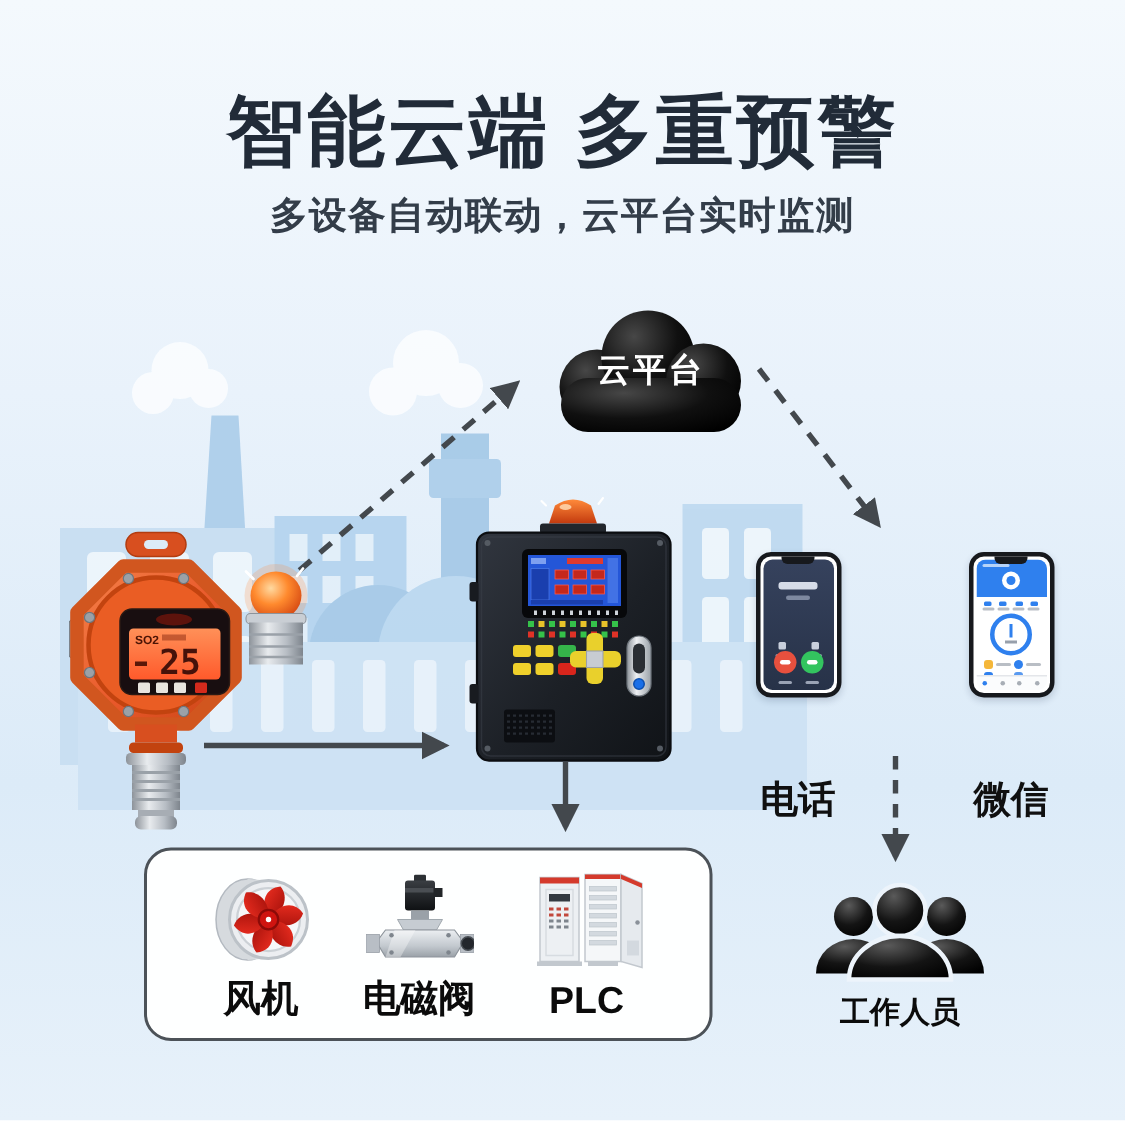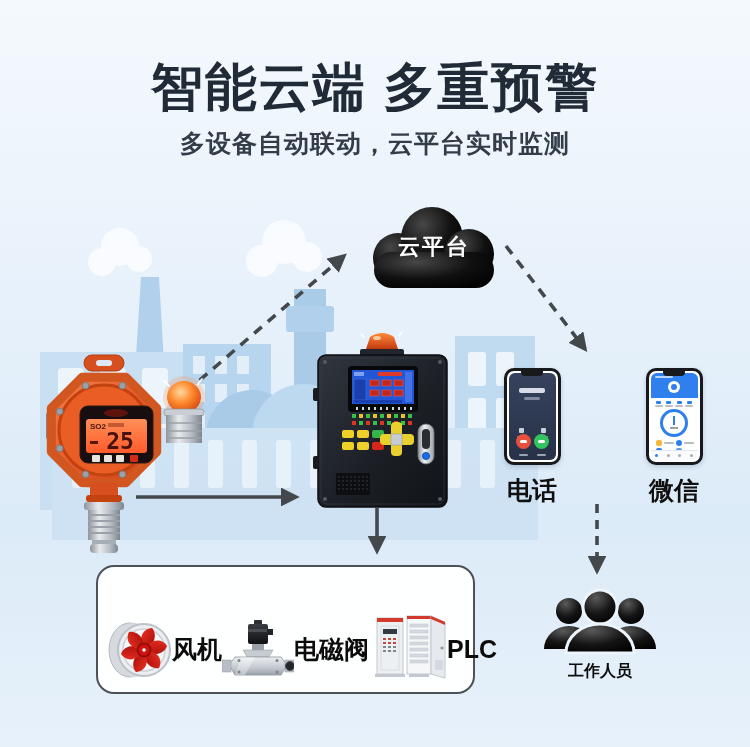--- a/index.html
+++ b/index.html
@@ -17,21 +17,21 @@
   .cloud{position:absolute;left:366px;top:200px;width:136px;height:92px;z-index:3;}
   .cloud-label{position:absolute;left:0;top:32px;width:100%;text-align:center;
     color:#ffffff;font-size:22px;font-weight:700;letter-spacing:2px;}
   
   .bg-svg{position:absolute;left:0;top:0;z-index:0;}
   .arrows-svg{position:absolute;left:0;top:0;z-index:2;pointer-events:none;}
   .device{z-index:3;}
   
   .channels{position:absolute;left:500px;top:368px;width:206px;display:flex;
     justify-content:space-between;z-index:3;}
-  .channel{width:64px;display:flex;flex-direction:column;align-items:center;}
+  .channel{width:64px;display:flex;flex-direction:column;align-items:center;gap:42px;}
   .phone{position:relative;width:57px;height:97px;border:3px solid #17191d;border-radius:10px;
     background:#fff;box-shadow:0 2px 5px rgba(20,40,70,.18);box-sizing:border-box;}
   .notch{position:absolute;top:0;left:50%;transform:translateX(-50%);width:22px;height:5px;
     background:#17191d;border-radius:0 0 4px 4px;z-index:5;}
   .screen{position:absolute;left:2px;top:2px;right:2px;bottom:2px;border-radius:6px;overflow:hidden;}
   .channel-label{margin-top:9px;font-size:25px;font-weight:700;color:#101010;white-space:nowrap;}
   
   .scr-call{background:linear-gradient(180deg,#36425d 0%,#273248 100%);}
   .c-name{position:absolute;top:15px;left:50%;transform:translateX(-50%);width:26px;height:5px;
     background:#d6dce8;border-radius:2px;}
@@ -80,27 +80,27 @@
   .w-tile i{display:block;width:6px;height:6px;border-radius:2px;}
   .w-tile b{display:block;width:10px;height:2px;background:#b9bec5;border-radius:1px;}
   .w-nav{position:absolute;bottom:0;left:0;right:0;height:9px;border-top:1px solid #e4e6ea;
     display:flex;justify-content:space-around;align-items:center;background:#fbfcfd;}
   .w-nav i{display:block;width:3px;height:3px;border-radius:50%;background:#a8aeb6;}
   .w-nav i:first-child{background:#2f80ee;}
   
   .actuators{position:absolute;left:96px;top:565px;width:379px;height:129px;z-index:3;
     background:rgba(255,255,255,.96);border:2px solid #4c5258;border-radius:18px;box-sizing:border-box;
     display:flex;justify-content:space-evenly;align-items:flex-end;padding:10px 8px 10px 8px;}
-  .act-item{display:flex;flex-direction:row;align-items:center;}
+  .act-item{display:flex;flex-direction:column;align-items:center;}
   .act-icon{height:70px;display:flex;align-items:flex-end;justify-content:center;}
   .act-label{margin-top:4px;font-size:25px;font-weight:700;color:#0b0b0b;white-space:nowrap;}
   
   .staff-icon{position:absolute;left:536px;top:586px;z-index:3;}
   .staff-label{position:absolute;left:536px;top:661px;width:128px;text-align:center;
-    font-size:16px;font-weight:700;color:#0b0b0b;z-index:3;white-space:nowrap;}
+    font-size:20px;font-weight:700;color:#0b0b0b;z-index:3;white-space:nowrap;}
 </style>
 </head>
 <body>
 
 <div class="canvas">
 
   <svg class="bg-svg" width="750" height="747" viewBox="0 0 750 747">
     <g opacity="0.9">
       <g fill="#fbfdff">
         <circle cx="102" cy="262" r="14"></circle>

